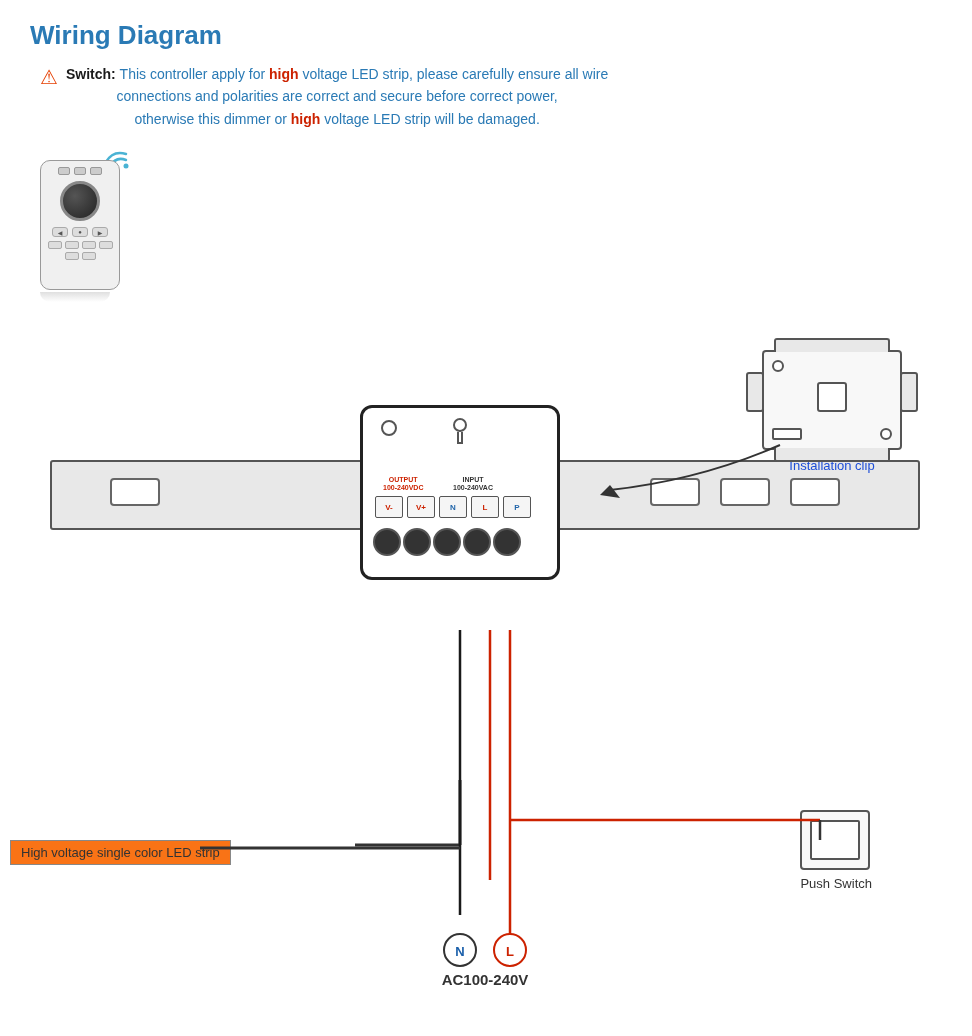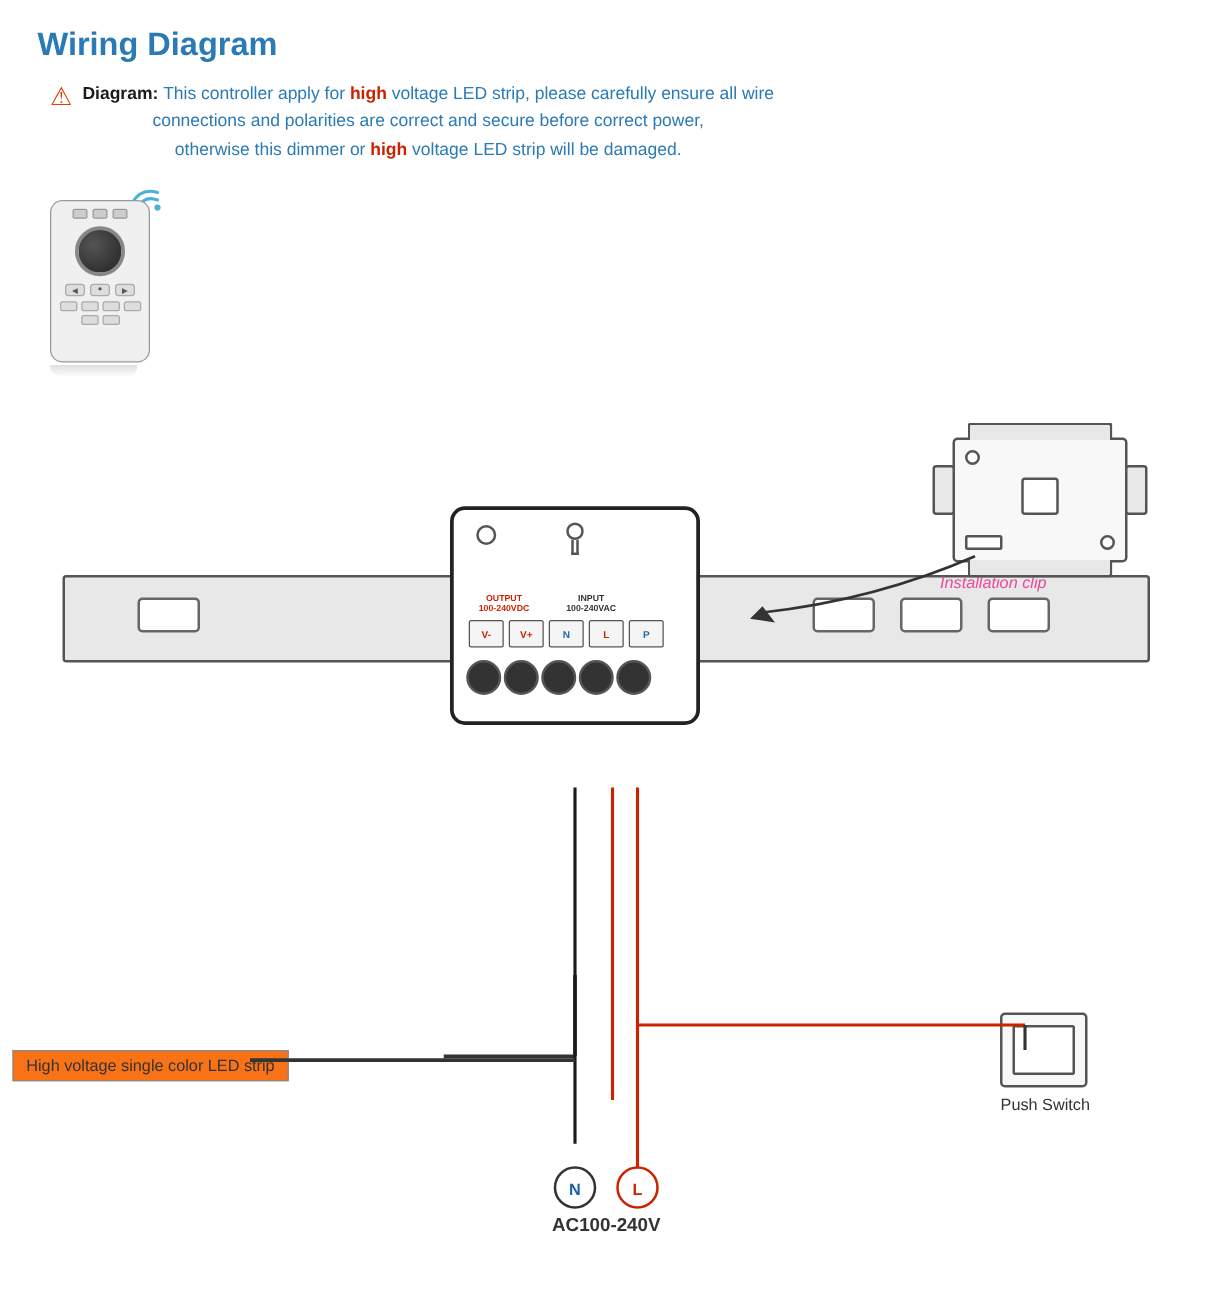--- a/index.html
+++ b/index.html
@@ -449,24 +449,24 @@
       bottom: 8px;
       left: 8px;
       width: 30px;
       height: 12px;
       border: 2px solid #555;
       border-radius: 2px;
       background: white;
     }
 
     .clip-label {
+      text-align: center;
       font-size: 13px;
-      color: #ec4899;
+      color: #1d4ed8;
       margin-top: 8px;
-      font-style: italic;
     }
 
     
     .arrow-svg {
       position: absolute;
       top: 0;
       left: 0;
       width: 100%;
       height: 100%;
       pointer-events: none;
@@ -531,21 +531,21 @@
 </head>
 <body>
 
 <div class="page-container">
 
   <h1 class="title">Wiring Diagram</h1>
 
   <div class="caution-block">
     <span class="caution-icon">⚠</span>
     <div class="caution-text">
-      <span class="caution-label">Diagram: </span><span class="caution-body">This controller apply for <span class="caution-high">high</span> voltage LED strip, please carefully ensure all wire</span><br>
+      <span class="caution-label">Switch: </span><span class="caution-body">This controller apply for <span class="caution-high">high</span> voltage LED strip, please carefully ensure all wire</span><br>
       <span class="caution-body">connections and polarities are correct and secure before correct power,</span><br>
       <span class="caution-body">otherwise this dimmer or <span class="caution-high">high</span> voltage LED strip will be damaged.</span>
     </div>
   </div>
 
   <div class="remote-area">
     <div class="wifi-signal">
       <svg width="40" height="30" viewBox="0 0 40 30">
         <path d="M8,20 Q15,8 28,12" fill="none" stroke="#4ab3d4" stroke-width="2.5" stroke-linecap="round"></path>
         <path d="M12,24 Q18,14 28,18" fill="none" stroke="#4ab3d4" stroke-width="2.5" stroke-linecap="round"></path>

